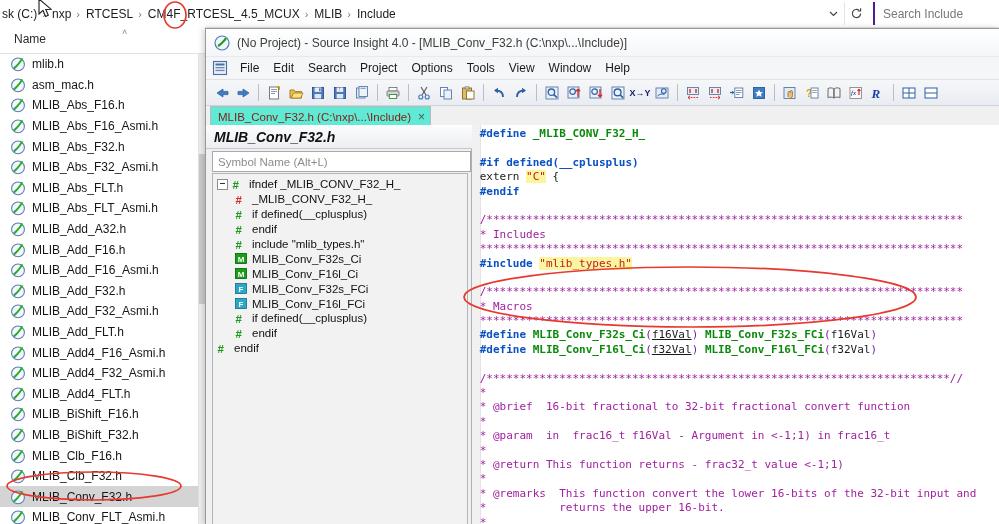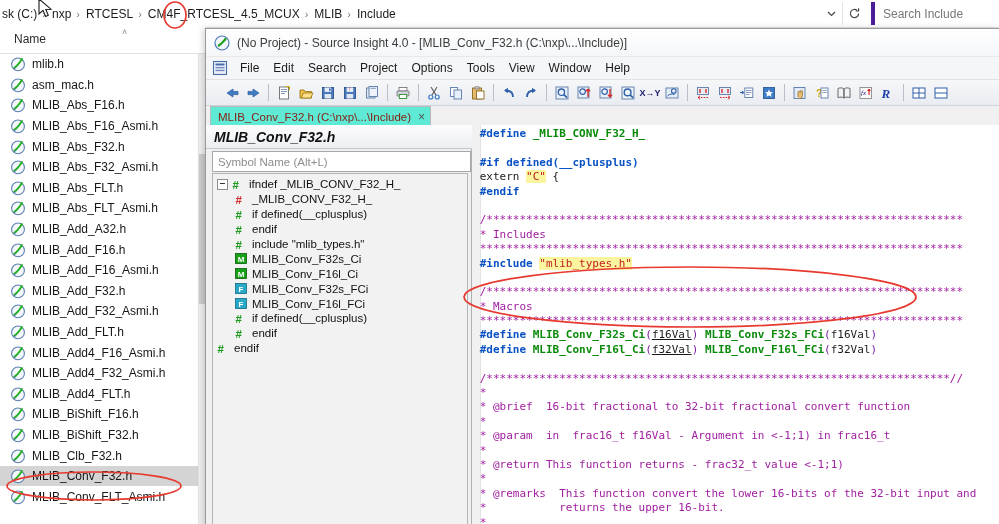--- a/index.html
+++ b/index.html
@@ -35,21 +35,21 @@
     position: absolute; right: 0; top: 0; height: 27px;
     display: flex; align-items: center;
   }
   .chev-btn, .refresh-btn {
     width: 22px; height: 23px; display: flex; align-items: center; justify-content: center;
     color: #4a4a4a; font-size: 11px;
   }
   .refresh-btn { border-left: 1px solid #e3e3e3; font-size: 13px; }
   .searchbox {
     width: 116px; height: 23px; margin-left: 6px;
-    border-left: 4px solid #4c1d95;
+    border-left: 2px solid #4c1d95;
     display: flex; align-items: center; padding-left: 8px;
     font-size: 12px; color: #777777;
   }
 
   .colhead {
     position: absolute; left: 0; top: 27px; width: 205px; height: 26px;
     background: #ffffff; border-bottom: 1px solid #e0e0e0;
     border-right: 1px solid #dfdfdf;
   }
   .colhead-label {
@@ -108,21 +108,21 @@
     display: flex; align-items: center; padding-left: 6px;
     border-bottom: 1px solid #e2e2e2;
   }
   .si-menu .mico { width: 17px; height: 16px; margin-right: 4px; }
   .si-menu .mi {
     font-size: 12px; color: #1b1b1b; padding: 1px 7px; white-space: nowrap;
   }
 
   .si-toolbar {
     height: 25px; background: linear-gradient(to bottom,#f6f7f9,#e9ecf1);
-    display: flex; align-items: center; padding-left: 14px;
+    display: flex; align-items: center; padding-left: 4px;
     border-bottom: 1px solid #cfd4dc;
   }
   .tbtn {
     width: 22px; height: 22px; display: flex; align-items: center; justify-content: center;
   }
   .tbtn svg { display:block; }
   .tsep {
     width: 1px; height: 17px; background: #b9bfc9; margin: 0 4px;
   }
 
@@ -463,20 +463,31 @@
         <div class="filerow">
           <span class="fi">
             <svg width="16" height="16" viewBox="0 0 16 16">
      <circle cx="8" cy="8.4" r="6.4" fill="#f4f8fc" stroke="#5b7fb0" stroke-width="1.1"></circle>
      <path d="M3.6 12.2 C6 10.8 9 7.6 11.6 3.4" stroke="#22b022" stroke-width="1.9" fill="none"></path>
      <path d="M10.2 2.6 L12.9 2.3 L12.5 5.1 Z" fill="#22b022"></path>
      <path d="M4 12.6 L6.2 11.6" stroke="#5b7fb0" stroke-width="0.9"></path>
    </svg>
           </span>
           <span>MLIB_BiShift_F32.h</span>
+        </div>
+        <div class="filerow">
+          <span class="fi">
+            <svg width="16" height="16" viewBox="0 0 16 16">
+     <circle cx="8" cy="8.4" r="6.4" fill="#f4f8fc" stroke="#5b7fb0" stroke-width="1.1"></circle>
+     <path d="M3.6 12.2 C6 10.8 9 7.6 11.6 3.4" stroke="#22b022" stroke-width="1.9" fill="none"></path>
+     <path d="M10.2 2.6 L12.9 2.3 L12.5 5.1 Z" fill="#22b022"></path>
+     <path d="M4 12.6 L6.2 11.6" stroke="#5b7fb0" stroke-width="0.9"></path>
+   </svg>
+          </span>
+          <span>MLIB_Clb_F16.h</span>
         </div>
         <div class="filerow">
           <span class="fi">
             <svg width="16" height="16" viewBox="0 0 16 16">
      <circle cx="8" cy="8.4" r="6.4" fill="#f4f8fc" stroke="#5b7fb0" stroke-width="1.1"></circle>
      <path d="M3.6 12.2 C6 10.8 9 7.6 11.6 3.4" stroke="#22b022" stroke-width="1.9" fill="none"></path>
      <path d="M10.2 2.6 L12.9 2.3 L12.5 5.1 Z" fill="#22b022"></path>
      <path d="M4 12.6 L6.2 11.6" stroke="#5b7fb0" stroke-width="0.9"></path>
    </svg>
           </span>

